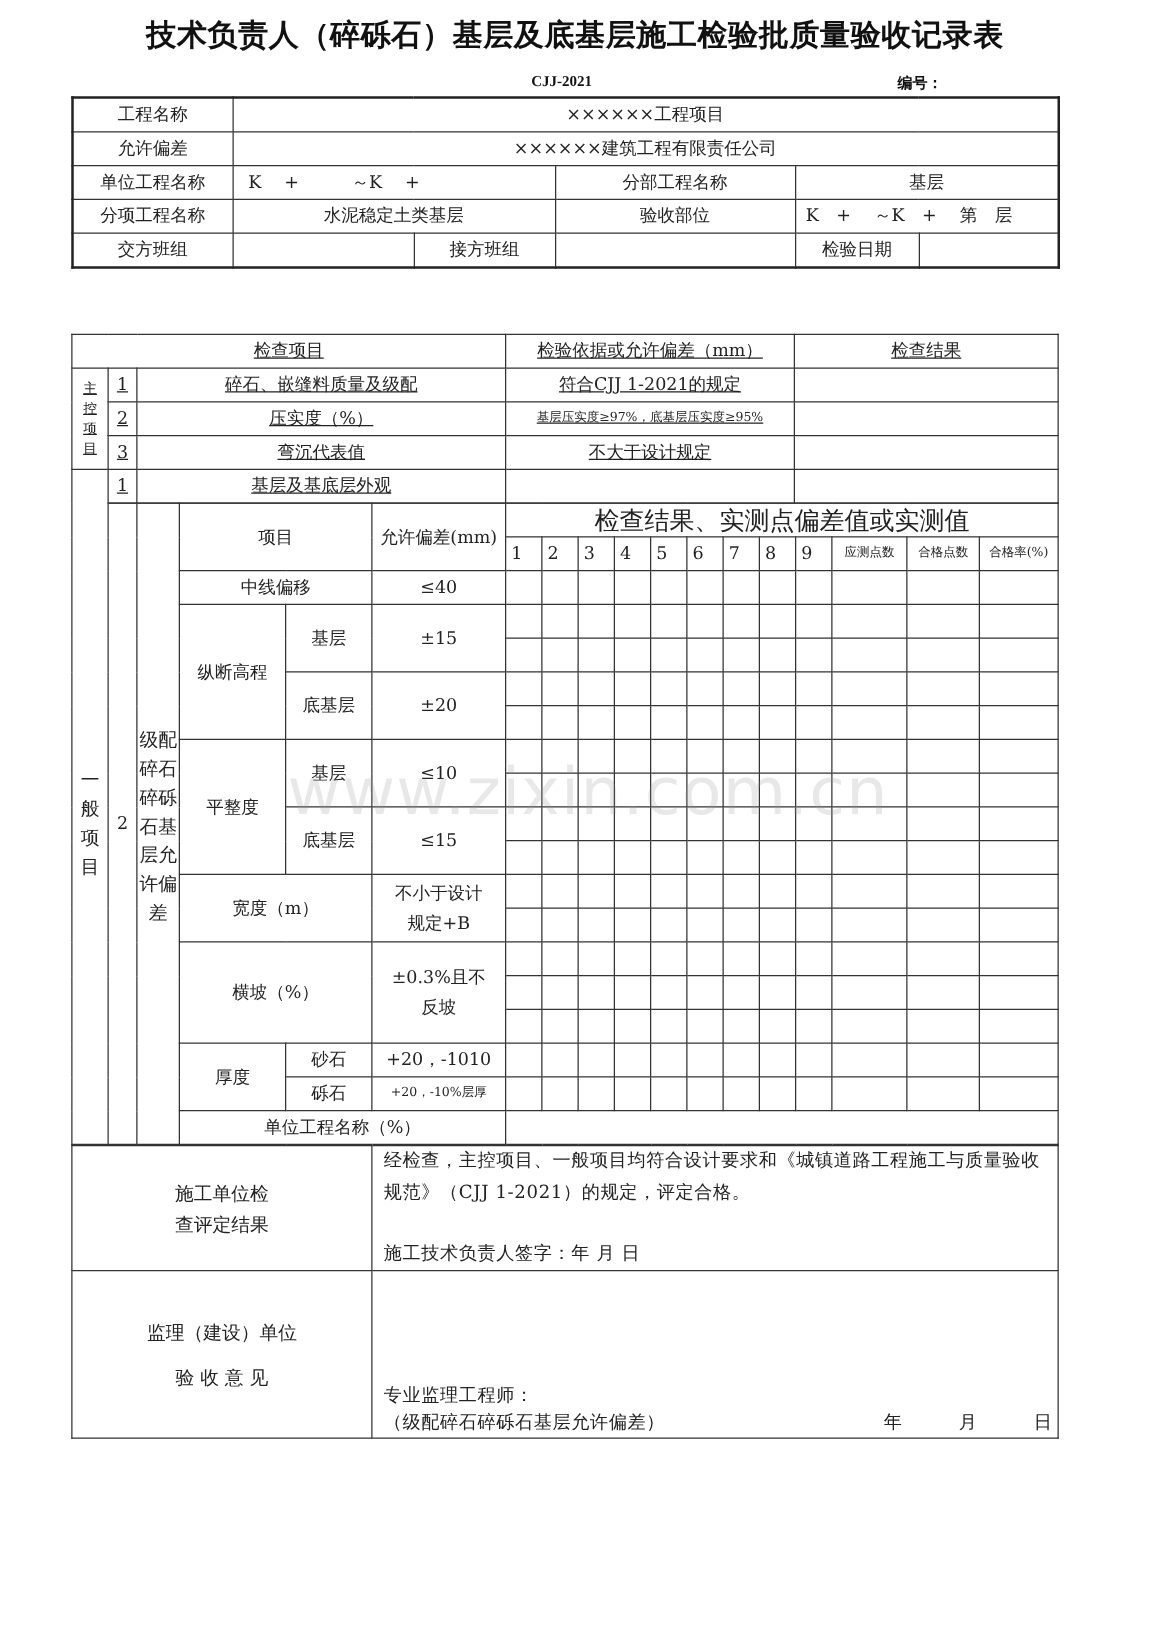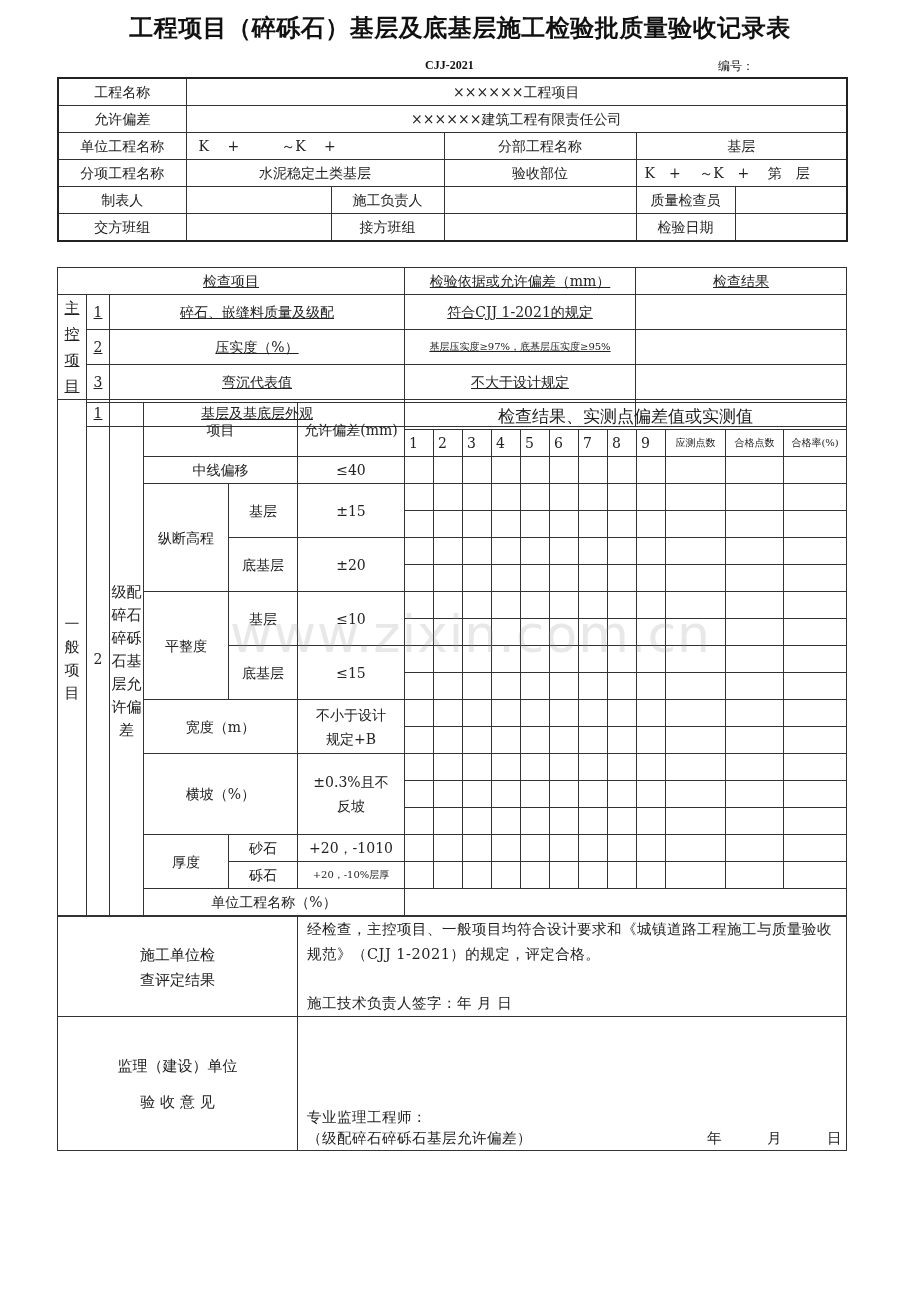--- a/index.html
+++ b/index.html
@@ -1,39 +1,39 @@
 <!DOCTYPE html>
 <html><head>
 <meta charset="utf-8">
 <style>
   html, body { margin:0; padding:0; background:#ffffff; }
   body { width:920px; height:1302px; position:relative; font-family:"DejaVu Serif","Liberation Serif",serif; color:#222; overflow:hidden; }
   .title { position:absolute; left:0; top:12px; width:920px; text-align:center; font-family:"DejaVu Sans","Liberation Sans",sans-serif; font-weight:bold; font-size:24px; color:#111; letter-spacing:0.5px; }
   .code { position:absolute; top:58px; left:425px; font-family:"Liberation Serif",serif; font-weight:bold; font-size:12px; color:#111; }
-  .serial { position:absolute; top:58px; left:718px; font-family:"DejaVu Sans","Liberation Sans",sans-serif; font-weight:normal; font-size:12px; color:#111;text-align:right; }
+  .serial { position:absolute; top:58px; left:718px; font-family:"DejaVu Sans","Liberation Sans",sans-serif; font-weight:bold; font-size:12px; color:#111;text-align:right; }
   table { position:absolute; left:57px; border-collapse:collapse; table-layout:fixed; }
   td { border:1px solid #333; padding:0; text-align:center; vertical-align:middle; font-size:14px; line-height:18px; overflow:hidden; white-space:nowrap; }
   .sm { font-size:10px; }
   .vert { white-space:normal; line-height:23px; font-size:15px; }
-  .vert2 { white-space:normal; line-height:26px; font-size:15px; }
+  .vert2 { white-space:normal; line-height:16px; font-size:11px; }
   .wrap { white-space:normal; line-height:24px; }
   .left { text-align:left; padding-left:12px; }
   #t1 { top:77px; width:789px; border:2px solid #222; }
   #t1 td { height:26px;margin-left:44px; }
   #t2 { top:267px; width:789px;text-decoration:underline; }
   #t3 { top:402px; width:789px; }
   #t3 td { height:26px; }
   #t4 { top:916px; width:789px; }
   .watermark { position:absolute; left:230px; top:604px; font-family:"DejaVu Sans","Liberation Sans",sans-serif; font-size:52px; color:rgba(150,150,150,0.22); letter-spacing:1px; pointer-events:none;text-align:center; }
   .opinion { text-align:left; vertical-align:top; white-space:normal; padding:0 4px 0 9px; font-size:14.5px; line-height:25px; letter-spacing:0.5px; }
 </style>
 </head>
 <body>
 
-<div class="title">工程项目（碎砾石）基层及底基层施工检验批质量验收记录表</div>
+<div class="title">技术负责人（碎砾石）基层及底基层施工检验批质量验收记录表</div>
 <div class="code">CJJ-2021</div>
 <div class="serial">编号：</div>
 
 <table id="t1">
   <colgroup>
     <col style="width:128px">
       <col style="width:145px">
       <col style="width:113px">
       <col style="width:192px">
       <col style="width:99px">
@@ -54,28 +54,20 @@
     <td>分部工程名称</td>
     <td colspan="2">基层</td>
   </tr>
   <tr>
     <td>分项工程名称</td>
     <td colspan="2">水泥稳定土类基层</td>
     <td>验收部位</td>
     <td colspan="2" class="left" style="padding-left:8px">K　+　 ～K　+　 第　层</td>
   </tr>
   <tr>
-    <td>制表人</td>
-    <td></td>
-    <td>施工负责人</td>
-    <td></td>
-    <td>质量检查员</td>
-    <td></td>
-  </tr>
-  <tr>
     <td>交方班组</td>
     <td></td>
     <td>接方班组</td>
     <td></td>
     <td>检验日期</td>
     <td></td>
   </tr>
 </tbody>
   </table>
 
@@ -144,21 +136,21 @@
       <col style="width:63px">
   </colgroup>
 
   <tbody>
       <tr>
     <td rowspan="19" class="vert" style="border-top:none">一般项目</td>
     <td rowspan="19">2</td>
     <td rowspan="19" class="vert" style="padding-top:4px">级配碎石碎砾石基层允许偏差</td>
     <td colspan="2" rowspan="2">项目</td>
     <td rowspan="2">允许偏差(mm)</td>
-    <td colspan="12" style="font-size:17px">检查结果、实测点偏差值或实测值</td>
+    <td colspan="12" style="font-size:20px">检查结果、实测点偏差值或实测值</td>
   </tr>
   <tr>
     <td style="text-align:left;padding-left:4px">1</td>
     <td style="text-align:left;padding-left:4px">2</td>
     <td style="text-align:left;padding-left:4px">3</td>
     <td style="text-align:left;padding-left:4px">4</td>
     <td style="text-align:left;padding-left:4px">5</td>
     <td style="text-align:left;padding-left:4px">6</td>
     <td style="text-align:left;padding-left:4px">7</td>
     <td style="text-align:left;padding-left:4px">8</td>

